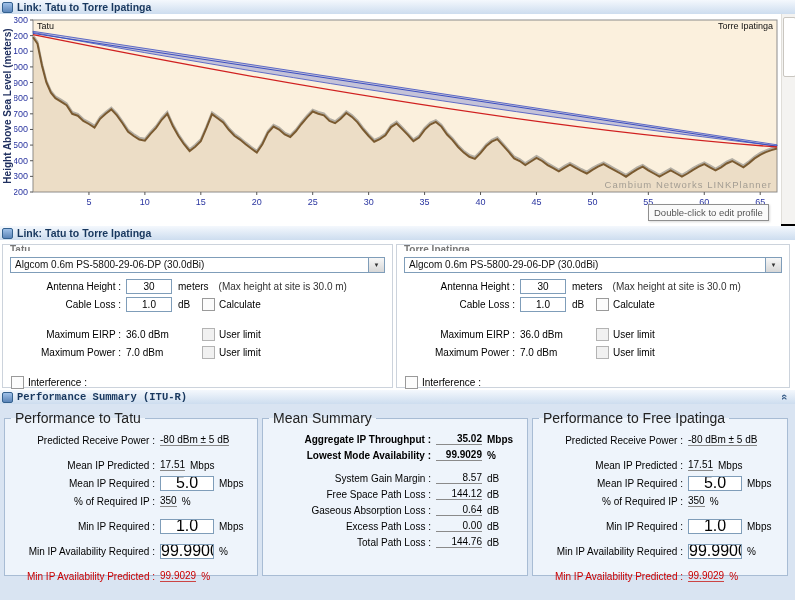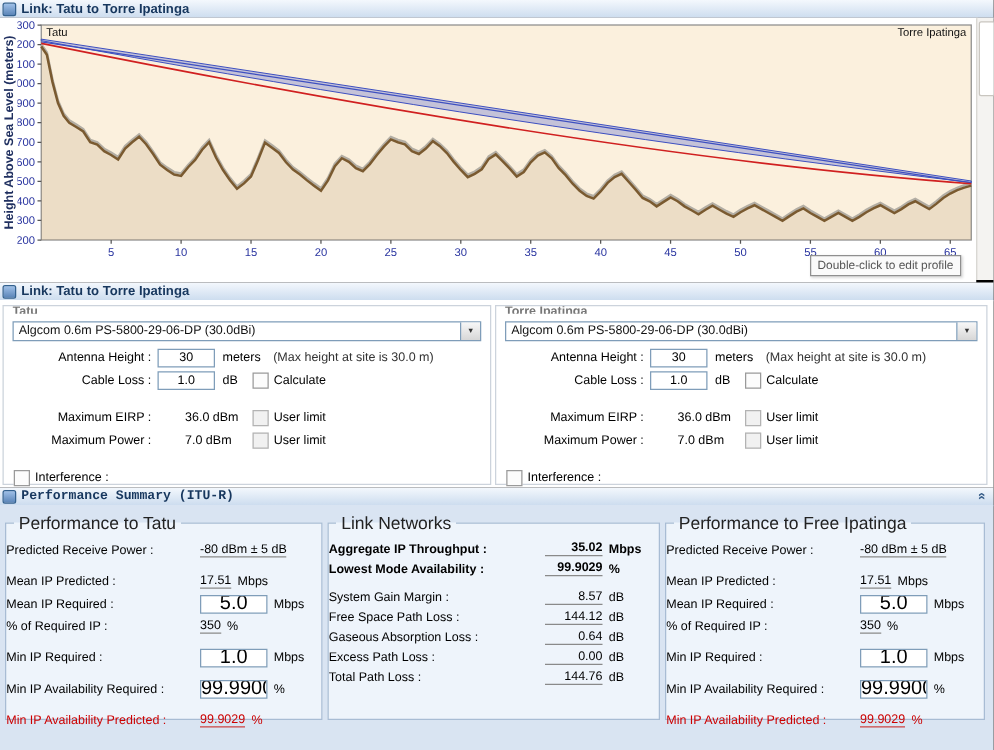--- a/index.html
+++ b/index.html
@@ -51,39 +51,39 @@
   .combo .arrow { position:absolute; right:0; top:0; bottom:0; width:15px; text-align:center;
                   background:linear-gradient(#f7f7f7,#d7d7d7); border-left:1px solid #7f9db9;
                   font-size:6px; line-height:14px; color:#333; }
   .eq-row { position:absolute; left:6px; right:4px; height:15px; display:flex; align-items:center;
             font-size:10px; }
   .eq-label { display:inline-block; width:112px; text-align:right; margin-right:5px; white-space:nowrap; }
   .tbox { width:44px; height:13px; box-sizing:content-box; border:1px solid #7f9db9; background:#fff;
           font-family:inherit; font-size:10px; text-align:center; padding:0; }
   .eq-unit  { margin-left:6px; white-space:nowrap; }
   .eq-note  { margin-left:10px; color:#333; white-space:nowrap; }
-  .eq-value { margin-left:22px; white-space:nowrap; }
+  .eq-value { margin-left:0; white-space:nowrap; }
   .cbgroup { position:absolute; left:193px; top:1px; display:flex; align-items:center; }
   .cb { display:inline-block; width:11px; height:11px; background:#fcfcfc; border:1px solid #9a9a9a;
         margin-right:4px; flex:0 0 auto; }
   .cb.dis { background:#f1f1f1; border-color:#b3b3b3; }
 
   
   #perf { position:absolute; left:0; top:404px; width:795px; height:196px; background:#d9e4f2; }
   .perf-box { position:absolute; top:6px; height:162px; margin:0; padding:2px 0 0 0;
               border:1px solid #a8bcd4; background:#eef4fb; }
   #pb-left   { left:4px;   width:252px; }
   #pb-middle { left:262px; width:264px; }
   #pb-right  { left:532px; width:254px; }
   .perf-box legend { font-size:14px; color:#222; padding:0 4px; margin-left:6px; }
   .rows { padding-top:3px; }
   .prow { height:18px; display:flex; align-items:center; font-size:10px; color:#000; }
   .prow.bold  { font-weight:bold; }
   .prow.alert { color:#cc0000; }
-  .plabel { width:150px; margin-right:5px; white-space:nowrap; }
+  .plabel { width:150px; text-align:right; margin-right:5px; white-space:nowrap; }
   .pval   { white-space:nowrap; }
   .pval.u { border-bottom:1px solid #8a8a8a; }
   .prow.alert .pval.u { border-bottom-color:#cc4444; }
   .punit  { margin-left:5px; white-space:nowrap; }
   .pinput { width:52px; height:13px; border:1px solid #7f9db9; background:#fff;
             font-family:inherit; font-size:16px; text-align:center; padding:0; }
   #ls-rows .prow   { height:16px; }
   #ls-rows .plabel { width:168px; }
   #ls-rows .pval   { display:inline-block; min-width:46px; text-align:right; }
 </style>
@@ -153,20 +153,21 @@
         <line x1="634.3383458646616" y1="176" x2="634.3383458646616" y2="179" stroke="#555" stroke-width="1"></line>
         <text x="634.3383458646616" y="189" text-anchor="middle" font-size="9" fill="#2a35a0">55</text>
         <line x1="690.2781954887217" y1="176" x2="690.2781954887217" y2="179" stroke="#555" stroke-width="1"></line>
         <text x="690.2781954887217" y="189" text-anchor="middle" font-size="9" fill="#2a35a0">60</text>
         <line x1="746.218045112782" y1="176" x2="746.218045112782" y2="179" stroke="#555" stroke-width="1"></line>
         <text x="746.218045112782" y="189" text-anchor="middle" font-size="9" fill="#2a35a0">65</text>
       </svg>
     <div class="y-axis-title">Height Above Sea Level (meters)</div>
     <div class="site-label left">Tatu</div>
     <div class="site-label right">Torre Ipatinga</div>
+    <div class="watermark">Cambium Networks    LINKPlanner</div>
     <div class="tooltip">Double-click to edit profile</div>
   </div>
 
   <div id="scrollbar">
     <div id="scroll-thumb"></div>
   </div>
 
   <div class="hdr" style="top:226px;">
     <span class="hicon"></span>
     <span>Link: Tatu to Torre Ipatinga</span>
@@ -301,21 +302,21 @@
             <span class="punit">%</span>
           </div>
           <div class="prow alert" style="margin-top: 7px;">
             <span class="plabel">Min IP Availability Predicted :</span>
             <span class="pval u">99.9029</span>
             <span class="punit">%</span>
           </div>
         </div>
     </fieldset>
     <fieldset class="perf-box" id="pb-middle">
-      <legend>Link Networks</legend>
+      <legend>Mean Summary</legend>
       <div class="rows" id="ls-rows">
           <div class="prow bold">
             <span class="plabel">Aggregate IP Throughput :</span>
             <span class="pval u">35.02</span>
             <span class="punit">Mbps</span>
           </div>
           <div class="prow bold">
             <span class="plabel">Lowest Mode Availability :</span>
             <span class="pval u">99.9029</span>
             <span class="punit">%</span>

